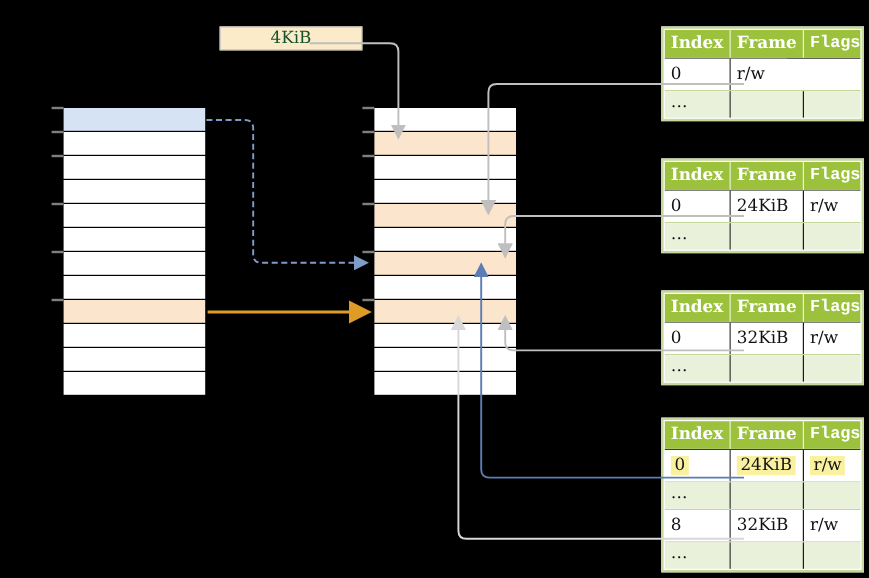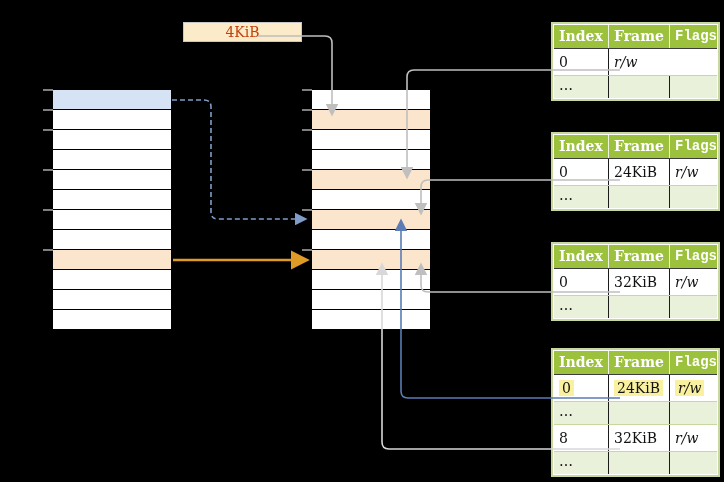--- a/index.html
+++ b/index.html
@@ -10,33 +10,33 @@
           grid-template-rows:repeat(12,1fr);row-gap:1px;background:#000;}
   #left-col{left:53px;top:90px;}
   #mid-col{left:312px;top:90px;}
   .mrow{background:#ffffff;}
   .mrow.blue{background:var(--c-cell_blue);}
   .mrow.orange{background:var(--c-cell_orange);}
   .tick{position:absolute;width:10px;height:2px;background:var(--c-tick_gray);}
   
   #size-label{position:absolute;left:183px;top:22px;width:117px;height:18px;
               background:var(--c-label_fill);border:1px solid #c8c8c8;
-              text-align:center;line-height:18px;font-size:14px;color:#c2410c;}
+              text-align:center;line-height:18px;font-size:14px;color:#14532d;}
   
   .ptable{position:absolute;left:551px;background:#ffffff;
           border:2px solid var(--c-table_frame);padding:1px;}
   .trow{display:flex;}
   .trow.hdr .cell{background:var(--c-header_green);color:#ffffff;font-weight:bold;
           height:23px;line-height:23px;font-size:14px;border-right:1px solid #eef4dd;}
   .trow.hdr .cell:last-child{border-right:none;font-family:Liberation Mono, monospace;}
   .trow.body{border-top:1px solid var(--c-table_frame);}
   .trow.body.first{border-top:1px solid #3c3c3c;}
   .trow.body .cell{height:26px;line-height:26px;font-size:14px;color:#111;
           border-right:1px solid #1b1b1b;background:#fff;}
-  .trow.body .cell:last-child{border-right:none;font-style:italic;}
+  .trow.body .cell:last-child{border-right:none;}
   .trow.body.dots .cell{height:22px;line-height:18px;background:var(--c-dots_green);}
   .cell{box-sizing:border-box;padding-left:5px;overflow:hidden;white-space:nowrap;}
   .cell.c0{width:55px;} .cell.c1{width:61px;} .cell.c2{width:47px;}
   .hl{background:var(--c-highlight_yellow);padding:0 3px;}
   
   #overlay{position:absolute;left:0;top:0;z-index:10;pointer-events:none;}
   #overlay path.conn{fill:none;stroke-width:1.6;}
   #overlay path.conn.thick{stroke-width:2.4;}
 </style>
 </head>

